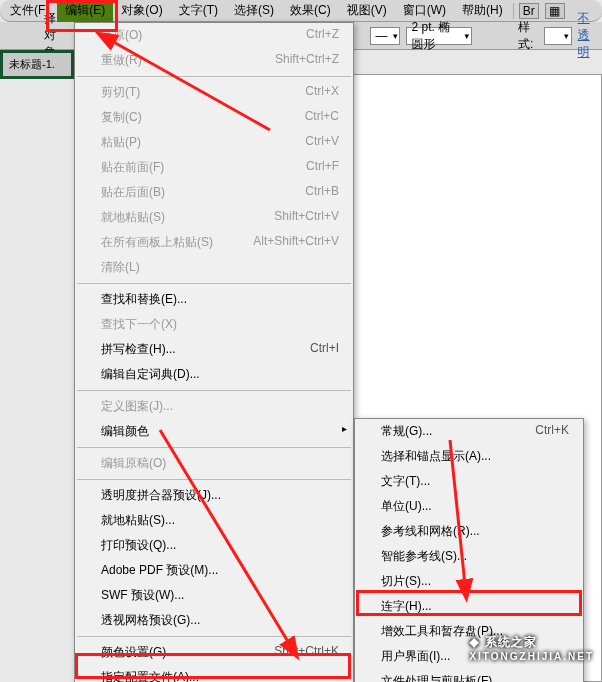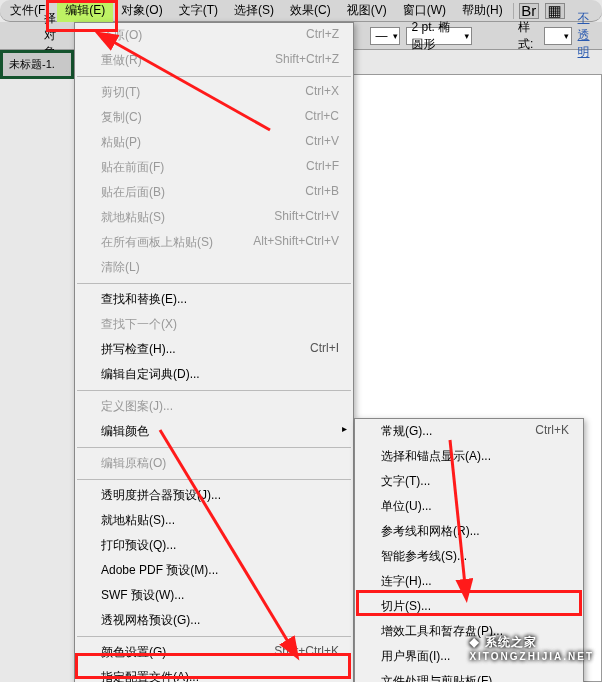--- a/index.html
+++ b/index.html
@@ -1,22 +1,22 @@
 <!DOCTYPE html>
 <html><head>
 <meta charset="utf-8">
 <style>
 * { margin: 0; padding: 0; box-sizing: border-box; font-family: "Microsoft YaHei", SimSun, sans-serif; font-size: 12px; }
 body { background: #e8e8e8; width: 602px; height: 682px; overflow: hidden; position: relative; }
 
 .menubar { background: #d6d6d6; height: 22px; display: flex; align-items: center; padding-left: 2px; border-bottom: 1px solid #999; border-radius: 10px; }
 .menubar-item { padding: 3px 8px; cursor: pointer; }
-.menubar-item.active { background: #bef264; }
+.menubar-item.active { background: #4d7c0f; }
 .menubar-sep { width: 1px; background: #aaa; height: 16px; margin: 0 2px; }
-.menubar-icon { width: 20px; height: 16px; margin: 0 3px; background: #ccc; border: 1px solid #888; display: inline-flex; align-items: center; justify-content: center; font-size: 15px; }
+.menubar-icon { width: 20px; height: 16px; margin: 0 3px; background: #ccc; border: 1px solid #888; display: inline-flex; align-items: center; justify-content: center; font-size: 12px; }
 
 .toolbar { background: #d6d6d6; height: 28px; display: flex; align-items: center; padding: 0 4px; border-bottom: 1px solid #999; gap: 6px; }
 .tool-label { padding: 0 4px; margin-left: 36px; }
 .tool-dropdown { background: #fff; border: 1px solid #888; height: 18px; padding: 0 14px 0 4px; position: relative; display: inline-flex; align-items: center; }
 .tool-dropdown::after { content: "▾"; position: absolute; right: 2px; font-size: 9px; }
 .tool-link { color: #2a5ab0; text-decoration: underline; cursor: pointer; }
 
 .left-column { position: absolute; left: 0; top: 50px; width: 74px; }
 .doc-tab { background: #c8c8c8; border: 3px solid #14532d; padding: 4px 6px; font-size: 11px; }
 
@@ -190,24 +190,24 @@
     <div class="menu-row">
       <span>单位(U)...</span>
     </div>
     <div class="menu-row">
       <span>参考线和网格(R)...</span>
     </div>
     <div class="menu-row">
       <span>智能参考线(S)...</span>
     </div>
     <div class="menu-row">
+      <span>切片(S)...</span>
+    </div>
+    <div class="menu-row">
       <span>连字(H)...</span>
-    </div>
-    <div class="menu-row">
-      <span>切片(S)...</span>
     </div>
     <div class="menu-row">
       <span>增效工具和暂存盘(P)...</span>
     </div>
     <div class="menu-row">
       <span>用户界面(I)...</span>
     </div>
     <div class="menu-row">
       <span>文件处理与剪贴板(F)...</span>
     </div>

